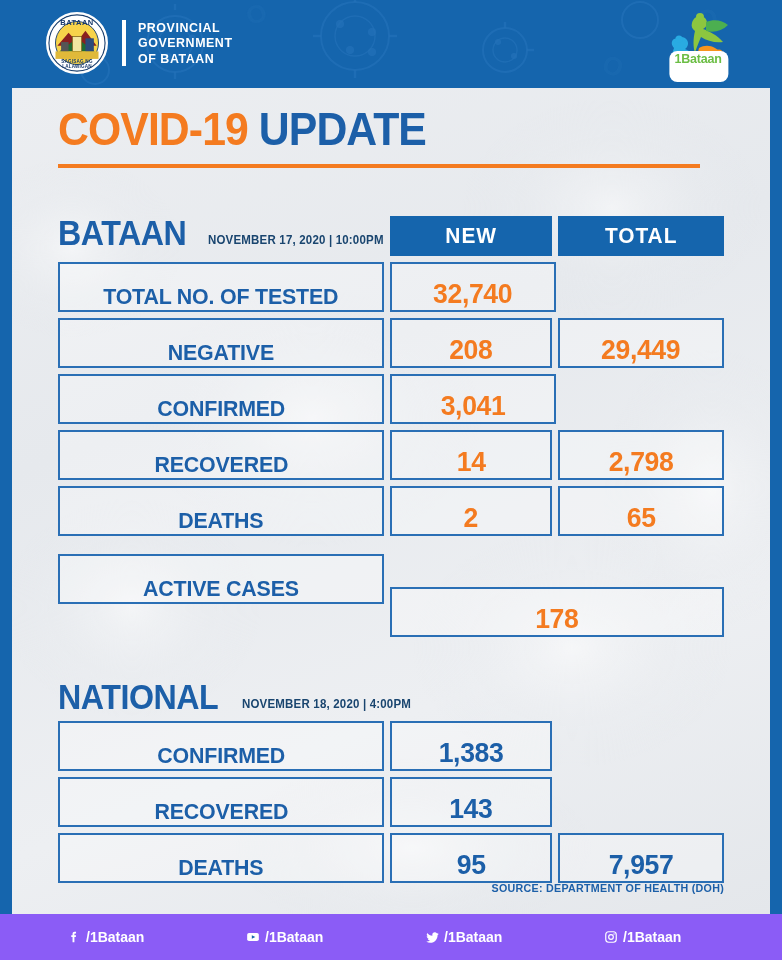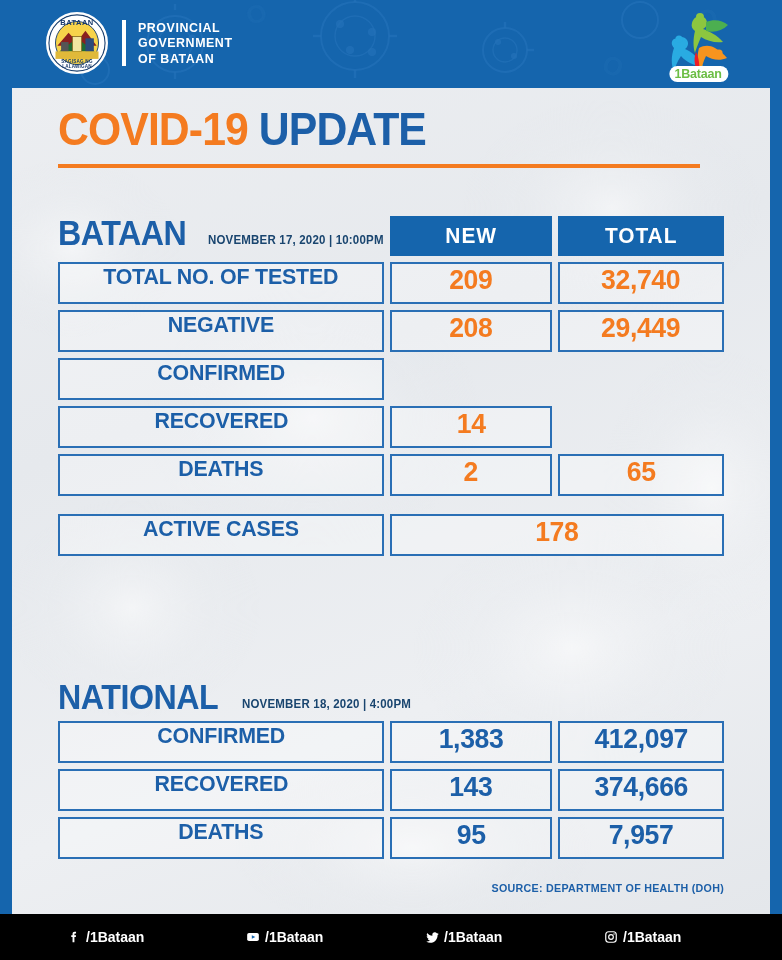--- a/index.html
+++ b/index.html
@@ -43,21 +43,21 @@
     color:#ffffff; font-weight:bold; font-size:13.5px; line-height:15.5px;
     letter-spacing:.6px; font-family:"Liberation Sans Narrow","Liberation Sans",sans-serif;
     transform:scaleX(.92); transform-origin:left center;
   }
   .logo1b {
     position:absolute; right:40px; top:8px; width:86px; height:74px; z-index:3;
   }
   .logo1b-word {
     position:absolute; bottom:0px; left:50%; transform:translateX(-50%);
     background:#ffffff; color:#6CBE45; font-weight:bold; font-size:12.5px;
-    padding:1px 7px 1px 5px; border-radius:8px; white-space:nowrap;
+    padding:1px 7px 16px 5px; border-radius:8px; white-space:nowrap;
     letter-spacing:-.2px;
   }
 
   
   .panel {
     position:absolute; left:12px; top:88px; width:758px; height:826px;
     background:linear-gradient(160deg,#eceef1 0%,#e6e9ed 35%,#edeff2 70%,#e4e7eb 100%);
     overflow:hidden;
   }
   .panel-tex { position:absolute; inset:0; opacity:.5; }
@@ -82,27 +82,27 @@
     font-family:"Liberation Sans Narrow","Liberation Sans",sans-serif;
     transform:scaleX(.92); transform-origin:left bottom;
     padding-bottom:3px; white-space:nowrap;
   }
 
   
   .tbl { position:absolute; left:46px; width:666px; }
   .trow { display:flex; gap:6px; margin-bottom:6px; }
   .cell {
     border:2px solid #2A6FB5; background:rgba(255,255,255,.30);
-    display:flex; align-items:flex-start; justify-content:center;
-    height:42px;
+    display:flex; align-items:flex-end; justify-content:center;
+    height:50px;
   }
   .c-label { width:326px; }
   .c-new   { width:162px; }
   .c-total { width:166px; }
-  .c-span  { width:334px; }
+  .c-span  { width:334px;margin-top:33px; }
   .lbl {
     font-size:22.5px; font-weight:bold; color:#1C5FA8; letter-spacing:-.2px;
     font-family:"Liberation Sans Narrow","Liberation Sans",sans-serif;
     transform:scaleX(.95); white-space:nowrap;
   }
   .num {
     font-size:28px; font-weight:bold; letter-spacing:-.4px;
     font-family:"Liberation Sans Narrow","Liberation Sans",sans-serif;
     transform:scaleX(.95); white-space:nowrap;
   }
@@ -123,21 +123,21 @@
   .source {
     position:absolute; right:46px; top:794px;
     font-size:11.5px; font-weight:bold; color:#1C5FA8; letter-spacing:.3px;
     font-family:"Liberation Sans Narrow","Liberation Sans",sans-serif;
     transform:scaleX(.93); transform-origin:right center; white-space:nowrap;
   }
 
   
   .footer {
     position:absolute; left:0; bottom:0; width:782px; height:46px;
-    background:#000000; display:flex; align-items:center;
+    background:#8b5cf6; display:flex; align-items:center;
   }
   .social {
     display:flex; align-items:center; gap:4px; color:#ffffff;
     font-weight:bold; font-size:14px;
     font-family:"Liberation Sans Narrow","Liberation Sans",sans-serif;
   }
   .s1 { position:absolute; left:66px; }
   .s2 { position:absolute; left:245px; }
   .s3 { position:absolute; left:424px; }
   .s4 { position:absolute; left:603px; }
@@ -266,49 +266,52 @@
       </div>
       <div class="hdr-cell c-total">
         <span class="hdr-txt">TOTAL</span>
       </div>
     </div>
 
     <div class="trow">
       <div class="cell c-label">
           <span class="lbl">TOTAL NO. OF TESTED</span>
         </div>
-      <div class="cell c-new">
-          <span class="num orange">209</span>
-        </div>
       <div class="cell c-total">
           <span class="num orange">32,740</span>
         </div>
     </div>
     <div class="trow">
       <div class="cell c-label">
           <span class="lbl">NEGATIVE</span>
         </div>
       <div class="cell c-new">
           <span class="num orange">208</span>
         </div>
       <div class="cell c-total">
           <span class="num orange">29,449</span>
         </div>
     </div>
     <div class="trow">
       <div class="cell c-label">
           <span class="lbl">CONFIRMED</span>
         </div>
+      <div class="cell c-total">
+          <span class="num orange">3,041</span>
+        </div>
     </div>
     <div class="trow">
       <div class="cell c-label">
           <span class="lbl">RECOVERED</span>
         </div>
       <div class="cell c-new">
           <span class="num orange">14</span>
+        </div>
+      <div class="cell c-total">
+          <span class="num orange">2,798</span>
         </div>
     </div>
     <div class="trow">
       <div class="cell c-label">
           <span class="lbl">DEATHS</span>
         </div>
       <div class="cell c-new">
           <span class="num orange">2</span>
         </div>
       <div class="cell c-total">
@@ -334,33 +337,27 @@
   </div>
 
   <div class="tbl" style="top:633px;">
     <div class="trow">
       <div class="cell c-label">
           <span class="lbl">CONFIRMED</span>
         </div>
       <div class="cell c-new">
           <span class="num blue">1,383</span>
         </div>
-      <div class="cell c-total">
-          <span class="num blue">412,097</span>
-        </div>
     </div>
     <div class="trow">
       <div class="cell c-label">
           <span class="lbl">RECOVERED</span>
         </div>
       <div class="cell c-new">
           <span class="num blue">143</span>
-        </div>
-      <div class="cell c-total">
-          <span class="num blue">374,666</span>
         </div>
     </div>
     <div class="trow">
       <div class="cell c-label">
           <span class="lbl">DEATHS</span>
         </div>
       <div class="cell c-new">
           <span class="num blue">95</span>
         </div>
       <div class="cell c-total">

